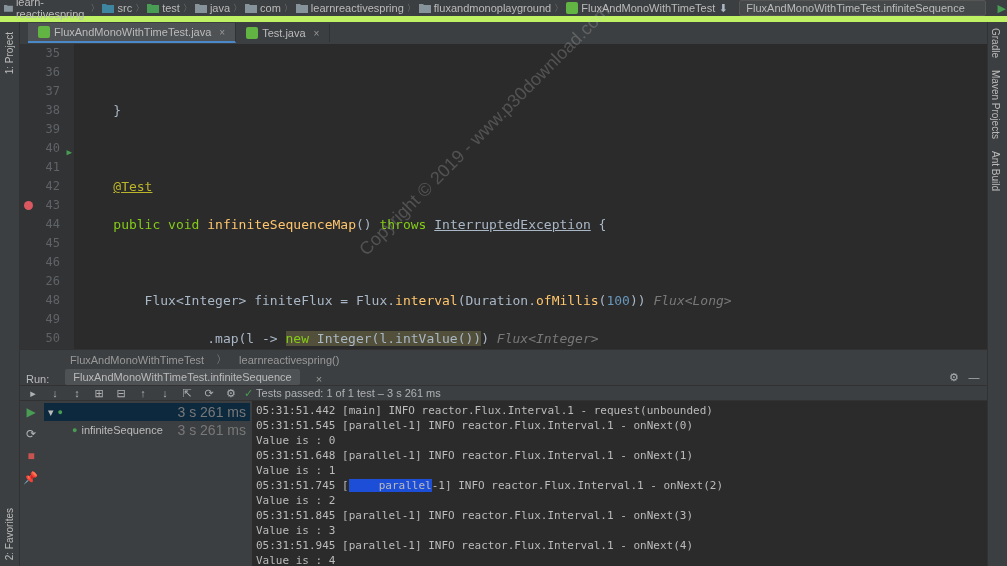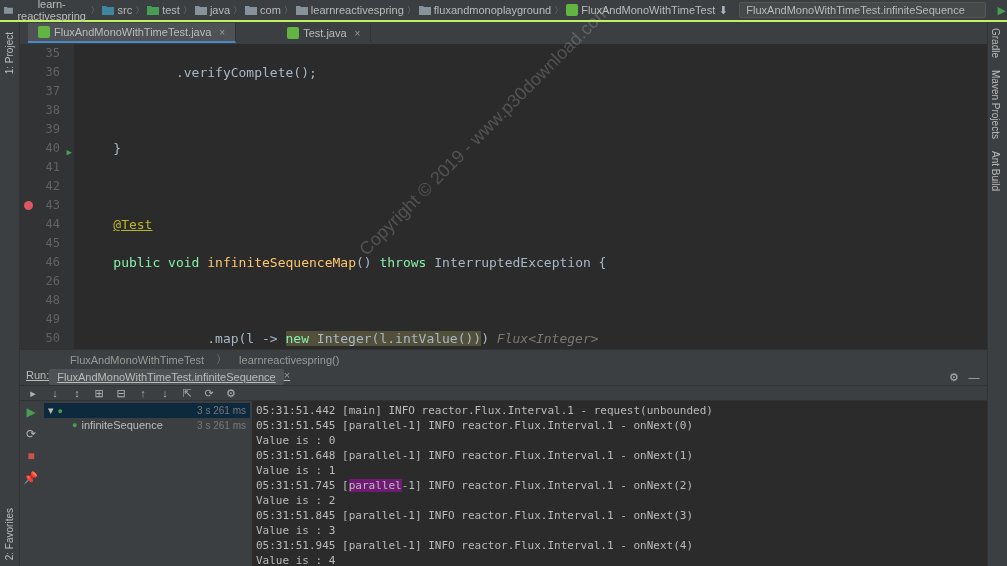--- a/index.html
+++ b/index.html
@@ -11,26 +11,25 @@
       width: 1007px;
       height: 566px;
       overflow: hidden;
       position: relative;
     }
     
     
     .top-nav {
       height: 22px;
       background: #3c3f41;
-      border-bottom: 2px solid #bef264;
+      border-bottom: 6px solid #bef264;
       display: flex;
       align-items: center;
       padding: 0 4px;
       font-size: 11px;
-      text-align: center;
     }
     .breadcrumb {
       display: flex;
       align-items: center;
       gap: 2px;
       flex: 1;
     }
     .breadcrumb-item {
       display: flex;
       align-items: center;
@@ -64,21 +63,20 @@
     }
     .play-icon { color: #499c54; }
     
     
     .tabs {
       height: 22px;
       background: #3c3f41;
       display: flex;
       align-items: center;
       padding-left: 28px;
-      gap: 41px;
     }
     .tab {
       padding: 3px 10px;
       border-right: 1px solid #323232;
       display: flex;
       align-items: center;
       gap: 4px;
       font-size: 11px;
       color: #bbbbbb;
     }
@@ -173,27 +171,27 @@
     }
     .code-body {
       flex: 1;
       line-height: 19px;
       white-space: pre;
       padding-left: 8px;
     }
     .code-line { height: 19px; }
     
     
-    .kw { color: #86efac; }
+    .kw { color: #84cc16; }
     .num { color: #6897bb; }
     .method { color: #ffc66d; }
     .ann { color: #bbb529; text-decoration: underline; }
     .type-hint { color: #787878; font-style: italic; }
     .hl-err { background: #52503a; }
-    .underline { }
+    .underline { text-decoration: underline; }
     
     
     .editor-breadcrumb {
       position: absolute;
       top: 349px;
       left: 20px;
       right: 20px;
       height: 20px;
       background: #3c3f41;
       border-top: 1px solid #323232;
@@ -221,23 +219,22 @@
       background: #3c3f41;
       display: flex;
       align-items: center;
       padding: 0 6px;
       font-size: 11px;
       color: #bbb;
       justify-content: space-between;
     }
     .run-tabs {
       display: flex;
-      align-items: flex-start;
-      gap: 0;
-      text-decoration: underline;
+      align-items: flex-end;
+      gap: 16px;
     }
     .run-tab {
       padding: 2px 8px;
       background: #4e5254;
       border-radius: 2px;
     }
     .run-toolbar {
       height: 22px;
       background: #3c3f41;
       border-top: 1px solid #323232;
@@ -283,34 +280,34 @@
     }
     .tree-item {
       padding: 1px 4px;
       display: flex;
       align-items: center;
       gap: 4px;
       color: #bbb;
     }
     .tree-item.selected { background: #0d293e; }
     .tree-icon-pass { color: #499c54; font-size: 9px; }
-    .tree-dur { margin-left: auto; color: #787878; font-size: 10px; }
+    .tree-dur { margin-left: auto; color: #787878; font-size: 14px; }
     
     .console {
       flex: 1;
       font-family: 'Consolas', monospace;
       font-size: 11px;
       line-height: 15px;
       padding: 2px 4px;
       white-space: pre;
       color: #bbbbbb;
       overflow: hidden;
     }
     .console-line { height: 15px; }
-    .selected-text { background: #701a75; }
+    .selected-text { background: #1d4ed8; padding-left: 30px; }
     
     
     .watermark {
       position: absolute;
       top: 120px;
       right: 350px;
       transform: rotate(-45deg);
       color: rgba(200,200,200,0.25);
       font-size: 18px;
       pointer-events: none;
@@ -424,27 +421,27 @@
     <div class="gutter-line">45</div>
     <div class="gutter-line">46</div>
     <div class="gutter-line">26</div>
     <div class="gutter-line">48</div>
     <div class="gutter-line">49</div>
     <div class="gutter-line">50</div>
     <div class="gutter-line">51</div>
     <div class="gutter-line">52</div>
   </div>
   <div class="code-body">
-<div class="code-line">            .verifyComplete();</div>
 <div class="code-line"></div>
 <div class="code-line">    }</div>
 <div class="code-line"></div>
 <div class="code-line">    <span class="ann">@Test</span></div>
 <div class="code-line">    <span class="kw">public</span> <span class="kw">void</span> <span class="method">infiniteSequenceMap</span>() <span class="kw">throws</span> <span class="underline">InterruptedException</span> {</div>
 <div class="code-line"></div>
+<div class="code-line"><span>        Flux&lt;Integer&gt; finiteFlux = Flux.</span><span class="method">interval</span><span>(Duration.</span><span class="method">ofMillis</span><span>(</span><span class="num">100</span><span>)) </span><span class="type-hint">Flux&lt;Long&gt;</span></div>
 <div class="code-line"><span>                .map(l -&gt; </span><span class="hl-err"><span class="kw">new</span> Integer(l.intValue())</span><span>) </span><span class="type-hint">Flux&lt;Integer&gt;</span></div>
 <div class="code-line"><span>                .take(</span><span class="num">3</span><span>) </span><span class="type-hint">Flux&lt;Integer&gt;</span></div>
 <div class="code-line"><span>                .log();</span></div>
 <div class="code-line"></div>
 <div class="code-line"><span>        StepVerifier.</span><span class="method">create</span><span>(finiteFlux) </span><span class="type-hint">FirstStep&lt;Integer&gt;</span></div>
 <div class="code-line"><span>                .expectSubscription() </span><span class="type-hint">Step&lt;Integer&gt;</span></div>
 
 
 
 
@@ -475,20 +472,26 @@
       <span class="tb-icon">↓</span>
       <span class="tb-icon">↕</span>
       <span class="tb-icon">⊞</span>
       <span class="tb-icon">⊟</span>
       <span class="tb-icon">↑</span>
       <span class="tb-icon">↓</span>
       <span class="tb-icon">⇱</span>
       <span class="tb-icon">⟳</span>
       <span class="tb-icon">⚙</span>
     </div>
+    <span class="test-status">
+      <span class="pass">✓</span>
+      <span>Tests passed:</span>
+      <span>1 of 1 test</span>
+      <span>– 3 s 261 ms</span>
+    </span>
   </div>
   <div class="run-content">
     <div class="run-left">
       <span class="tb-icon play">▶</span>
       <span class="tb-icon">⟳</span>
       <span class="tb-icon stop">■</span>
       <span class="tb-icon">📌</span>
     </div>
     <div class="test-tree">
       <div class="tree-item selected">

